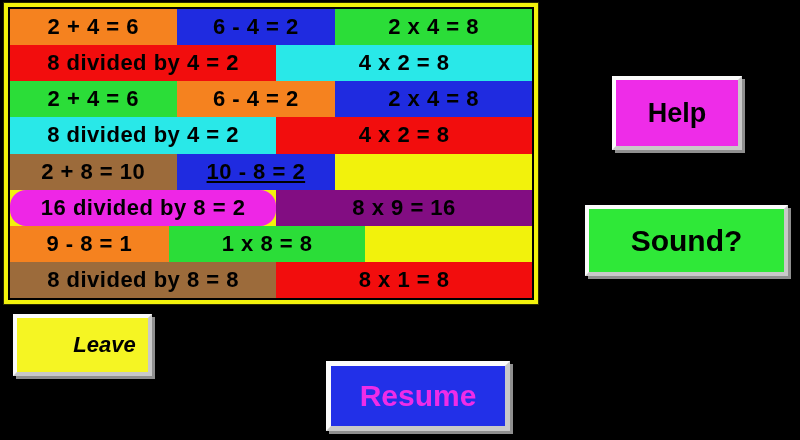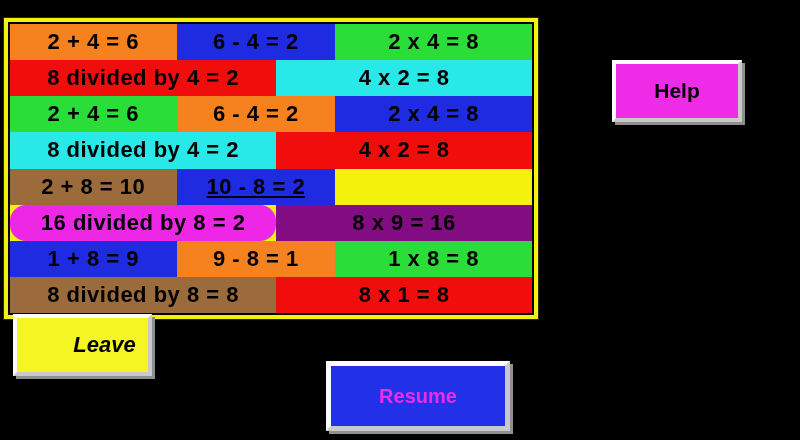--- a/index.html
+++ b/index.html
@@ -11,21 +11,20 @@
     font-family:"Liberation Sans", sans-serif;
   }
   
   #panel{
     position:absolute;left:3px;top:2px;
     width:536px;height:303px;
     background:#F2F20C;
     border:1px solid #2a2a00;
     box-sizing:border-box;
     padding:4px;
-    margin-top:15px;
   }
   #grid{
     width:100%;height:100%;
     box-sizing:border-box;
     border:2px solid #000;
     display:flex;flex-direction:column;
   }
   .row{flex:1;display:flex;}
   .cell{
     display:flex;align-items:center;justify-content:center;
@@ -43,24 +42,24 @@
     position:absolute;
     display:flex;align-items:center;justify-content:center;
     box-sizing:border-box;
     border:4px solid;
     border-color:#fbfbfb #c9c9c9 #c9c9c9 #fbfbfb;
     box-shadow:3px 3px 0 #8f8f8f;
     font-weight:bold;
     color:#000;
     cursor:pointer;
   }
-  #help-btn  {left:612px;top:60px; width:130px;height:62px;font-size:21px;}
+  #help-btn  {left:612px;top:76px; width:130px;height:74px;font-size:27px;}
   #sound-btn {left:585px;top:205px;width:203px;height:71px;font-size:30px;}
   #leave-btn {left:13px; top:314px;width:139px;height:62px;font-size:22px;font-style:italic;padding-left:44px;}
-  #resume-btn{left:326px;top:361px;width:184px;height:70px;font-size:20px;border-width:5px;}
+  #resume-btn{left:326px;top:361px;width:184px;height:70px;font-size:30px;border-width:5px;}
 </style>
 </head>
 <body>
 
 <div id="screen">
 
   <div id="panel">
     <div id="grid">
 
       <div class="row">
@@ -89,33 +88,33 @@
         <div class="cell c3a" style="background-color: rgb(156, 107, 59);">2 + 8 = 10</div>
         <div class="cell c3b" style="background-color: rgb(31, 43, 224); text-decoration: underline;">10 - 8 = 2</div>
       </div>
 
       <div class="row">
         <div class="cell c2a" style="background-color: rgb(238, 38, 230); border-radius: 16px;">16 divided by 8 = 2</div>
         <div class="cell c2b" style="background-color: rgb(130, 13, 130);">8 x 9 = 16</div>
       </div>
 
       <div class="row">
-        <div class="cell c3a" style="background-color: rgb(31, 43, 224);">1 + 8 = 9</div>
         <div class="cell c3b" style="background-color: rgb(245, 130, 31);">9 - 8 = 1</div>
         <div class="cell c3c" style="background-color: rgb(43, 221, 56);">1 x 8 = 8</div>
       </div>
 
       <div class="row">
         <div class="cell c2a" style="background-color: rgb(156, 107, 59);">8 divided by 8 = 8</div>
         <div class="cell c2b" style="background-color: rgb(242, 13, 13);">8 x 1 = 8</div>
       </div>
 
     </div>
   </div>
 
   <div id="help-btn" class="btn" style="background-color: rgb(238, 44, 232);">Help</div>
 
+  <div id="sound-btn" class="btn" style="background-color: rgb(47, 232, 56);">Sound?</div>
 
   <div id="leave-btn" class="btn" style="background-color: rgb(245, 245, 35);">Leave</div>
 
   <div id="resume-btn" class="btn" style="background-color: rgb(34, 48, 232); color: rgb(238, 44, 232);">Resume</div>
 
 </div>
 
 </body></html>

